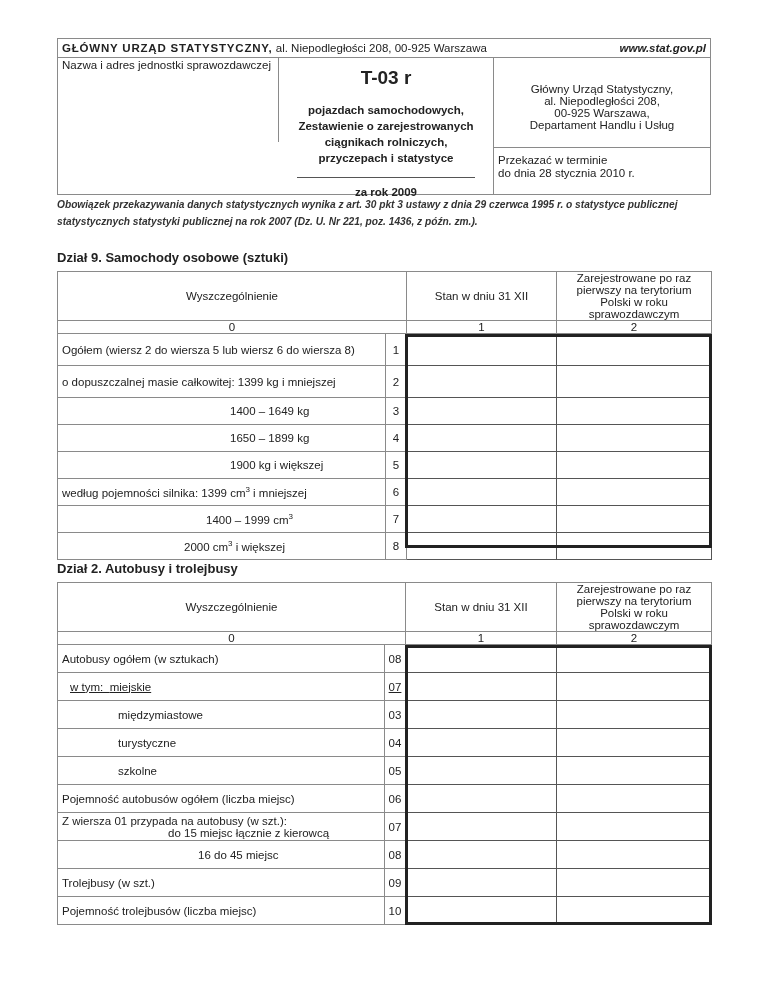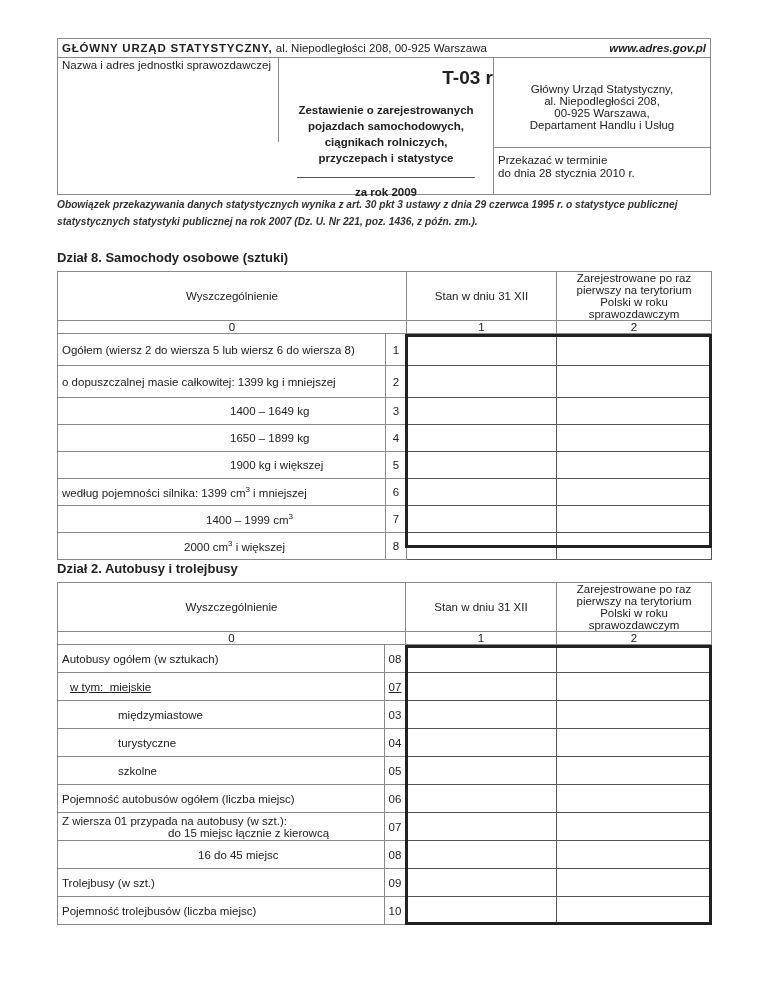--- a/index.html
+++ b/index.html
@@ -9,21 +9,21 @@
   .hdr { position: absolute; left: 57px; top: 38px; width: 654px; height: 157px; border: 1px solid #8a8a8a; box-sizing: border-box; }
   .hdr-top { position: absolute; left: 0; top: 0; width: 652px; height: 18px; border-bottom: 1px solid #8a8a8a; font-size: 11.5px; line-height: 18px; }
   .hdr-top .org { position: absolute; left: 4px; top: 0; white-space: nowrap; }
   .hdr-top .org b { letter-spacing: 0.8px; }
   .hdr-top .url { position: absolute; right: 4px; top: 0; font-weight: bold; font-style: italic; }
 
   .box-name { position: absolute; left: 0; top: 18px; width: 221px; height: 85px; border-right: 1px solid #8a8a8a; box-sizing: border-box; font-size: 11.5px; padding: 2px 4px; }
   .box-regon { position: absolute; left: -1px; top: 103px; width: 223px; height: 53px; border: 3px solid #222; box-sizing: border-box; font-size: 11.5px; padding: 2px 3px; }
 
   .box-mid { position: absolute; left: 221px; top: 18px; width: 214px; height: 138px; }
-  .box-mid .code { position: absolute; left: 0; width: 214px; top: 10px; text-align: right; font-size: 19px; font-weight: bold; }
+  .box-mid .code { position: absolute; left: 0; width: 214px; top: 10px; text-align: center; font-size: 19px; font-weight: bold; }
   .box-mid .title { position: absolute; left: 0; width: 214px; top: 45px; text-align: center; font-size: 11.5px; font-weight: bold; line-height: 16px; }
   .box-mid .rule { position: absolute; left: 18px; width: 178px; top: 120px; height: 1px; background: #555; }
   .box-mid .year { position: absolute; left: 0; width: 214px; top: 119px; text-align: center; font-size: 11.5px; font-weight: bold; line-height: 18px; }
 
   .box-right { position: absolute; left: 435px; top: 18px; width: 217px; height: 138px; border-left: 1px solid #8a8a8a; box-sizing: border-box; }
   .box-right .addr { position: absolute; left: 0; top: 0; width: 216px; height: 91px; border-bottom: 1px solid #8a8a8a; text-align: center; font-size: 11.5px; line-height: 12px; box-sizing: border-box; padding-top: 26px; }
   .box-right .deadline { position: absolute; left: 4px; top: 97px; font-size: 11.5px; line-height: 13px; }
 
   .legal { position: absolute; left: 57px; top: 197px; width: 654px; font-size: 10.2px; font-style: italic; font-weight: bold; line-height: 16.5px; color: #333; text-align: justify; }
   .legal span { display: block; }
@@ -48,32 +48,32 @@
   sup { font-size: 8px; }
 
   .thickbox { position: absolute; border: 3px solid #222; box-sizing: border-box; pointer-events: none; }
 </style>
 </head>
 <body>
 
 <div class="hdr">
   <div class="hdr-top">
     <span class="org"><b>GŁÓWNY URZĄD STATYSTYCZNY,</b><span> al. Niepodległości 208, 00-925 Warszawa</span></span>
-    <span class="url">www.adres.gov.pl</span>
+    <span class="url">www.stat.gov.pl</span>
   </div>
 
   <div class="box-name">
     <span>Nazwa i adres jednostki sprawozdawczej</span>
   </div>
 
   <div class="box-mid">
     <div class="code">T-03 r</div>
     <div class="title">
+      <div>pojazdach samochodowych,</div>
       <div>Zestawienie o zarejestrowanych</div>
-      <div>pojazdach samochodowych,</div>
       <div>ciągnikach rolniczych,</div>
       <div>przyczepach i statystyce</div>
     </div>
     <div class="rule"></div>
     <div class="year" style="top:126px;">za  rok 2009</div>
   </div>
 
   <div class="box-right">
     <div class="addr">
       <div>Główny Urząd Statystyczny,</div>
@@ -86,21 +86,21 @@
       <div>do dnia 28 stycznia 2010 r.</div>
     </div>
   </div>
 </div>
 
 <div class="legal">
   <span>Obowiązek  przekazywania danych statystycznych wynika z art. 30 pkt 3 ustawy z dnia 29 czerwca 1995 r. o statystyce publicznej</span>
   <span>statystycznych statystyki publicznej na rok 2007  (Dz. U. Nr 221, poz. 1436, z późn. zm.).</span>
 </div>
 
-<div class="section-title" style="top:250px;">Dział 8. Samochody osobowe (sztuki)</div>
+<div class="section-title" style="top:250px;">Dział 9. Samochody osobowe (sztuki)</div>
 
 <table class="tbl" style="top:271px;">
   <colgroup>
     <col style="width:328px">
       <col style="width:21px">
       <col style="width:150px">
       <col style="width:155px">
   </colgroup>
   <tbody>
       <tr style="height:48px;">

